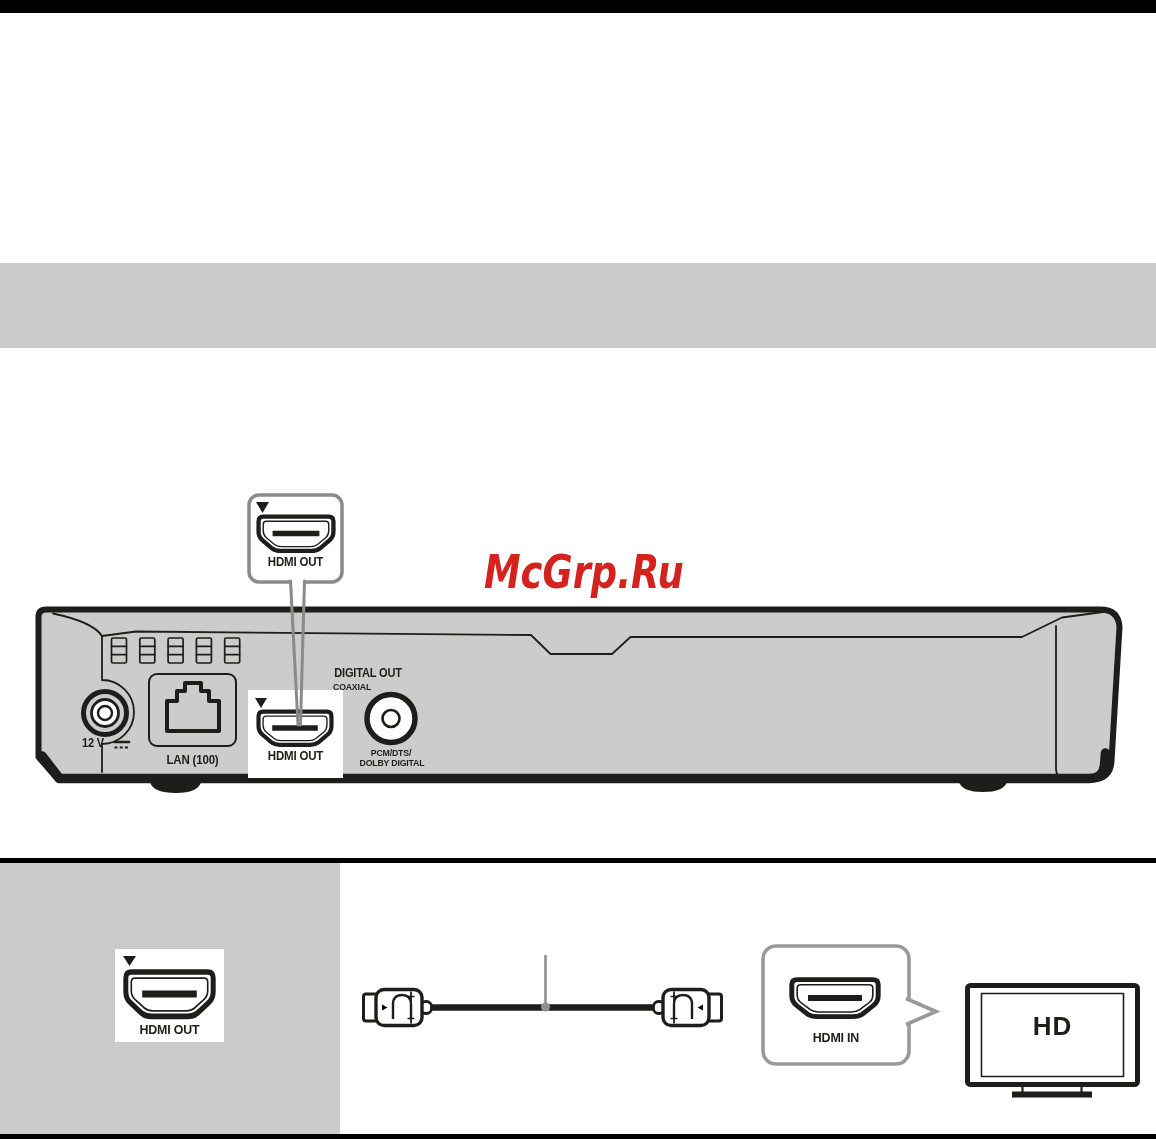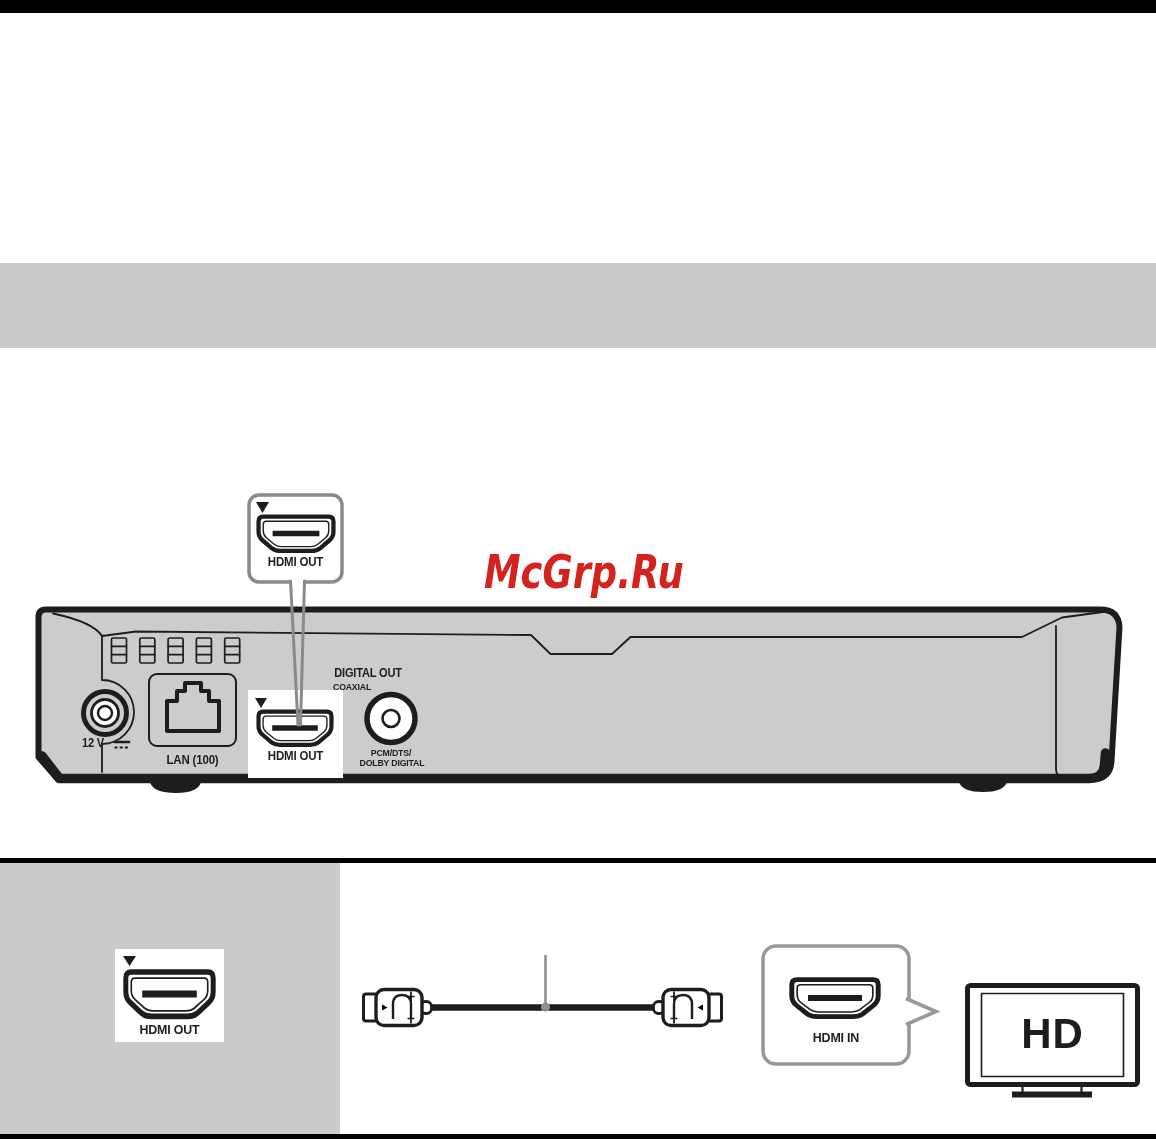--- a/index.html
+++ b/index.html
@@ -172,15 +172,15 @@
   <div class="lbl left" style="left:333px;top:682px;font-size:9.5px;">COAXIAL</div>
 
   <div class="lbl" style="left:351px;top:748px;width:80px;font-size:9.5px;">PCM/DTS/</div>
 
   <div class="lbl" style="left:347px;top:758px;width:90px;font-size:9.5px;">DOLBY DIGITAL</div>
 
   <div class="lbl" style="left:115px;top:1023px;width:109px;font-size:13.5px;">HDMI OUT</div>
 
   <div class="lbl" style="left:763px;top:1030.5px;width:146px;font-size:13.5px;">HDMI IN</div>
 
-  <div class="lbl" style="left:982px;top:1013px;width:141px;font-size:42px;letter-spacing:1px;transform:none;">HD</div>
+  <div class="lbl" style="left:982px;top:1013px;width:141px;font-size:26px;letter-spacing:1px;transform:none;">HD</div>
 
 </div>
 
 </body></html>

